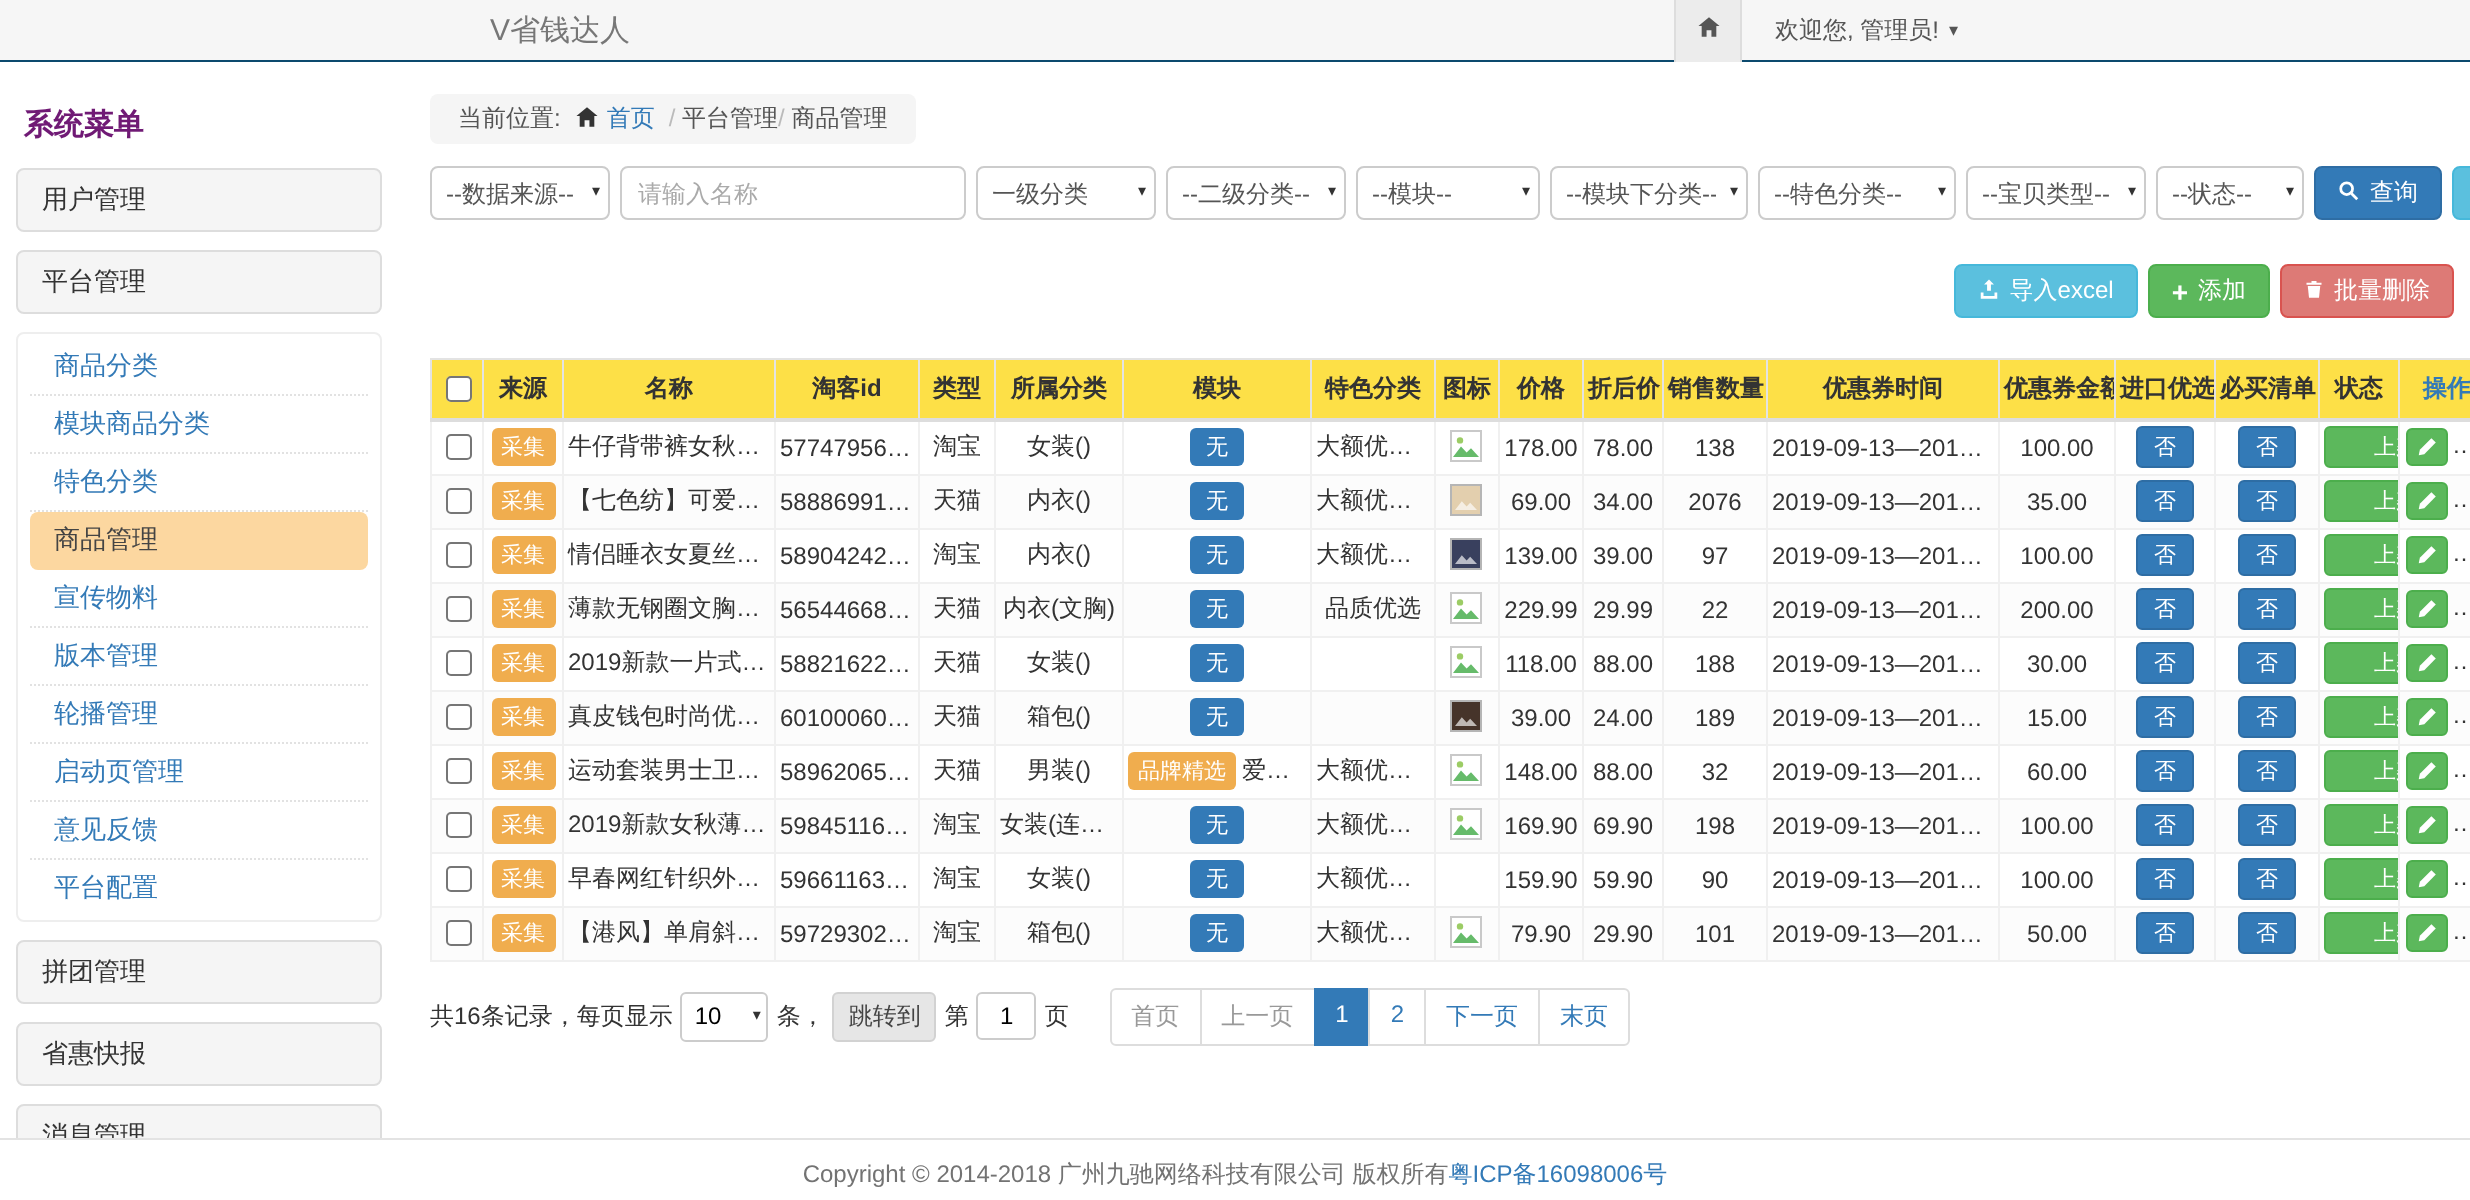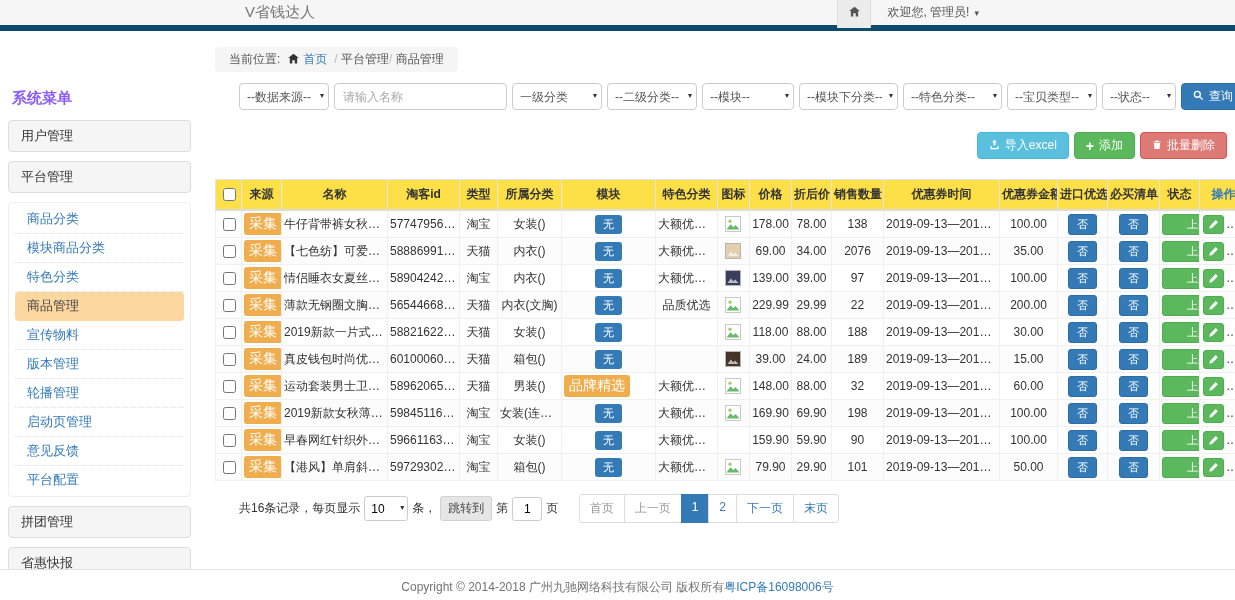--- a/index.html
+++ b/index.html
@@ -3,48 +3,48 @@
 <meta charset="utf-8">
 <style>
   * { box-sizing: border-box; }
   html,body { margin:0; padding:0; }
   body {
     width:1235px; height:600px; position:relative; overflow:hidden;
     background:#fff; color:#333;
     font-family:"Liberation Sans","DejaVu Sans",sans-serif; font-size:12px;
   }
   
-  .topbar { height:31px; background:#f6f6f6; border-bottom:6px solid #0c4a6e;
+  .topbar { height:31px; background:#f6f6f6; border-bottom:1px solid #0c4a6e;
             display:flex; align-items:center; }
   .brand { margin-left:245px; color:#777; font-size:15px; }
   .top-right { margin-left:auto; margin-right:240px; display:flex; align-items:stretch; height:31px; }
   .home-box { width:34px; background:#ececec; border-left:1px solid #ddd; border-right:1px solid #ddd;
               display:flex; align-items:center; justify-content:center; cursor:pointer; }
   .welcome { display:flex; align-items:center; gap:5px; padding:0 16px; color:#555; cursor:pointer; }
   .caret { font-size:9px; color:#555; }
   
   .layout { display:flex; align-items:flex-start; padding:16px 8px 0 8px; }
   .sidebar { width:183px; flex:none; }
   .content { flex:1; margin-left:24px; margin-right:0; min-width:0; }
   
-  .sidebar-title { color:#8b5cf6; font-size:15px; font-weight:bold; padding:6px 4px 12px 4px;margin-top:36px; }
+  .sidebar-title { color:#701a75; font-size:15px; font-weight:bold; padding:6px 4px 12px 4px; }
   .menu-group { background:#f5f5f5; border:1px solid #ddd; border-radius:4px;
                 padding:6px 12px; margin-bottom:9px; font-size:13px; color:#333; cursor:pointer; }
   .menu-sub-wrap { border:1px solid #eee; border-radius:4px; margin-bottom:9px; padding:2px 6px; background:#fff; }
   .menu-sub { padding:5px 6px 5px 12px; color:#337ab7; font-size:13px;
               border-bottom:1px dotted #e2e2e2; cursor:pointer; }
   .menu-sub:last-child { border-bottom:none; }
   .menu-sub.active { background:#fcd7a0; border-radius:4px; color:#444; border-bottom-color:transparent; }
   
   .breadcrumb { display:inline-flex; align-items:center; gap:7px; background:#f5f5f5;
                 border-radius:4px; padding:4px 14px; font-size:12px; color:#555; }
   .crumb-home { color:#337ab7; cursor:pointer; display:inline-flex; align-items:center; gap:3px; }
   .crumb-sep { color:#bbb; }
   
-  .filters { display:flex; gap:5px; margin-top:11px; align-items:center;margin-left:24px; }
+  .filters { display:flex; gap:5px; margin-top:11px; align-items:center; }
   .fselect { position:relative; flex:none; }
   .fselect select {
     appearance:none; -webkit-appearance:none; -moz-appearance:none;
     width:100%; height:27px; border:1px solid #ccc; border-radius:4px; background:#fff;
     font-size:12px; color:#555; padding:0 15px 0 7px;
     font-family:inherit;
   }
   .fselect .sel-caret { position:absolute; right:5px; top:8px; font-size:8px; color:#333; pointer-events:none; }
   .name-input { height:27px; border:1px solid #ccc; border-radius:4px; padding:0 8px;
                 font-size:12px; color:#555; font-family:inherit; }
@@ -60,34 +60,34 @@
   
   .toolbar { display:flex; justify-content:flex-end; gap:5px; margin:22px 0 20px 0; }
   
   table.grid { width:100%; border-collapse:collapse; border:1px solid #ddd; table-layout:fixed; }
   .grid th { border:1px solid #e3e3e3; border-bottom:2px solid #ddd; padding:5px 2px;
              font-size:12px; text-align:center; font-weight:bold; white-space:nowrap; overflow:hidden; background:#fde047; }
   .grid th.op-col { color:#337ab7; }
   .grid td { border:1px solid #f0f0f0; padding:2px 2px; text-align:center; font-size:12px;
              white-space:nowrap; overflow:hidden; text-overflow:ellipsis; color:#333; height:27px; background:#fff; }
   .grid tr:nth-child(even) td { background:#fcfcfc; }
-  .badge-orange { background:#f0ad4e; color:#fff; border-radius:3px; padding:2px 5px; font-size:14px; display:inline-block; }
+  .badge-orange { background:#f0ad4e; color:#fff; border-radius:3px; padding:2px 5px; font-size:11px; display:inline-block; }
   .badge-blue   { background:#337ab7; color:#fff; border-radius:3px; padding:2px 8px; font-size:11px; display:inline-block; cursor:pointer; }
   .pill-blue  { background:#337ab7; border:1px solid #2e6da4; color:#fff; border-radius:3px;
                 padding:2px 8px; font-size:11px; display:inline-block; cursor:pointer; }
   .pill-green { background:#5cb85c; border:1px solid #4cae4c; color:#fff; border-radius:3px;
                 padding:2px 24px; font-size:11px; display:inline-block; cursor:pointer; }
   .op-btn { width:21px; height:19px; border-radius:3px; display:inline-flex; align-items:center;
             justify-content:center; cursor:pointer; margin:0 1px; vertical-align:middle; }
   .op-edit { background:#5cb85c; border:1px solid #4cae4c; }
   .op-del  { background:#d9534f; border:1px solid #d43f3a; }
   .thumb { display:inline-flex; width:17px; height:17px; vertical-align:middle; }
   .module-cell-text { margin-left:3px; }
   
-  .pagebar { width:600px; display:flex; justify-content:space-between; align-items:center; margin-top:13px;margin-left:24px; }
+  .pagebar { width:600px; display:flex; justify-content:space-between; align-items:center; margin-top:13px; }
   .page-left { display:flex; align-items:center; gap:4px; color:#333; }
   .pp-select { position:relative; width:44px; }
   .pp-select select { appearance:none; -webkit-appearance:none; width:100%; height:25px; border:1px solid #ccc;
                       border-radius:3px; background:#fff; font-size:12px; padding:0 12px 0 6px; font-family:inherit; }
   .pp-select .sel-caret { position:absolute; right:4px; top:7px; font-size:8px; pointer-events:none; }
   .jump-chip { background:#e6e6e6; border:1px solid #d2d2d2; border-radius:3px; padding:3px 7px; color:#444; cursor:pointer; }
   .page-input { width:30px; height:24px; border:1px solid #ccc; border-radius:3px; text-align:center;
                 font-size:12px; font-family:inherit; }
   .pager { display:flex; }
   .pg { border:1px solid #ddd; padding:5px 10px; margin-left:-1px; color:#337ab7; cursor:pointer;

